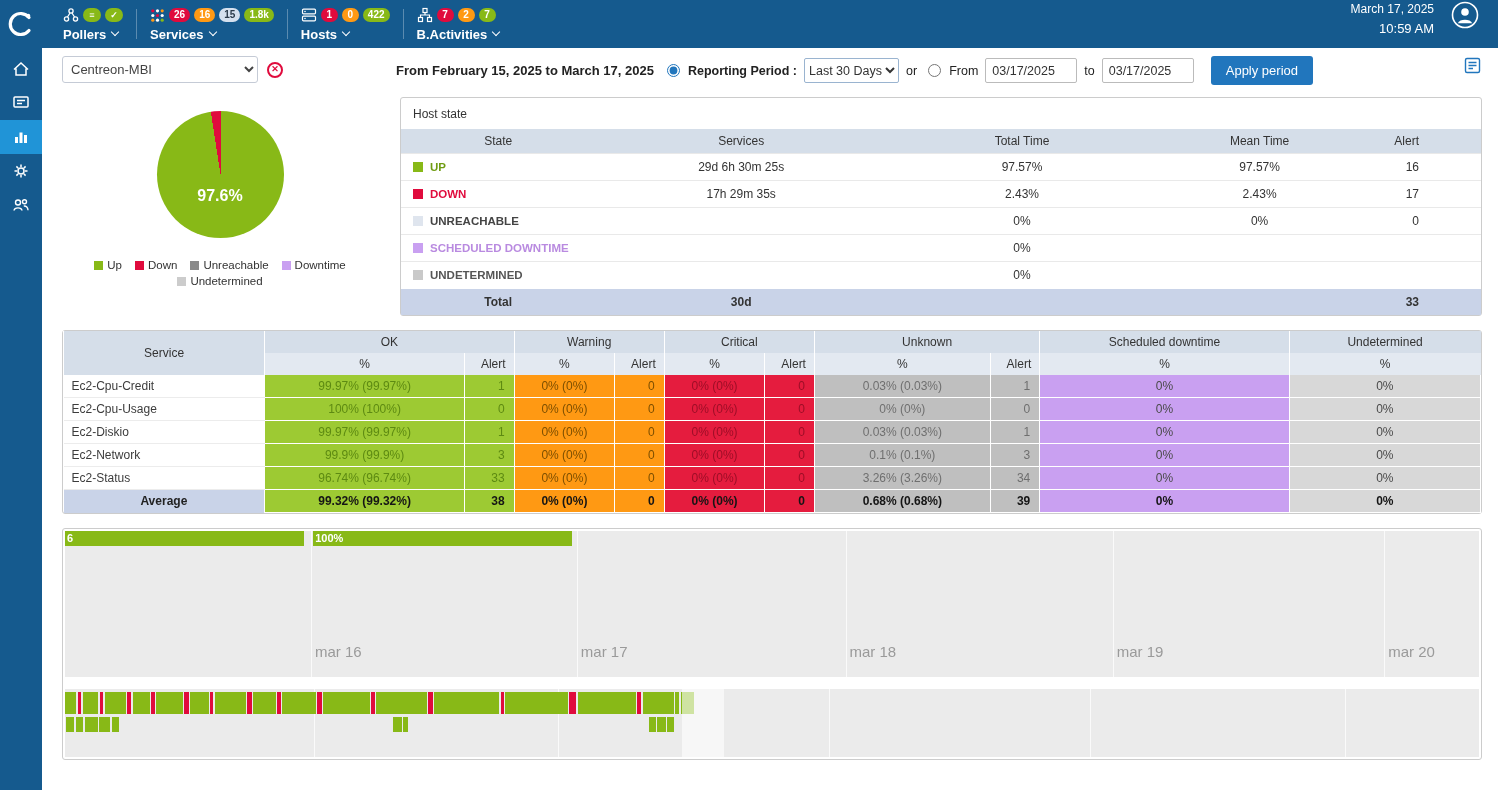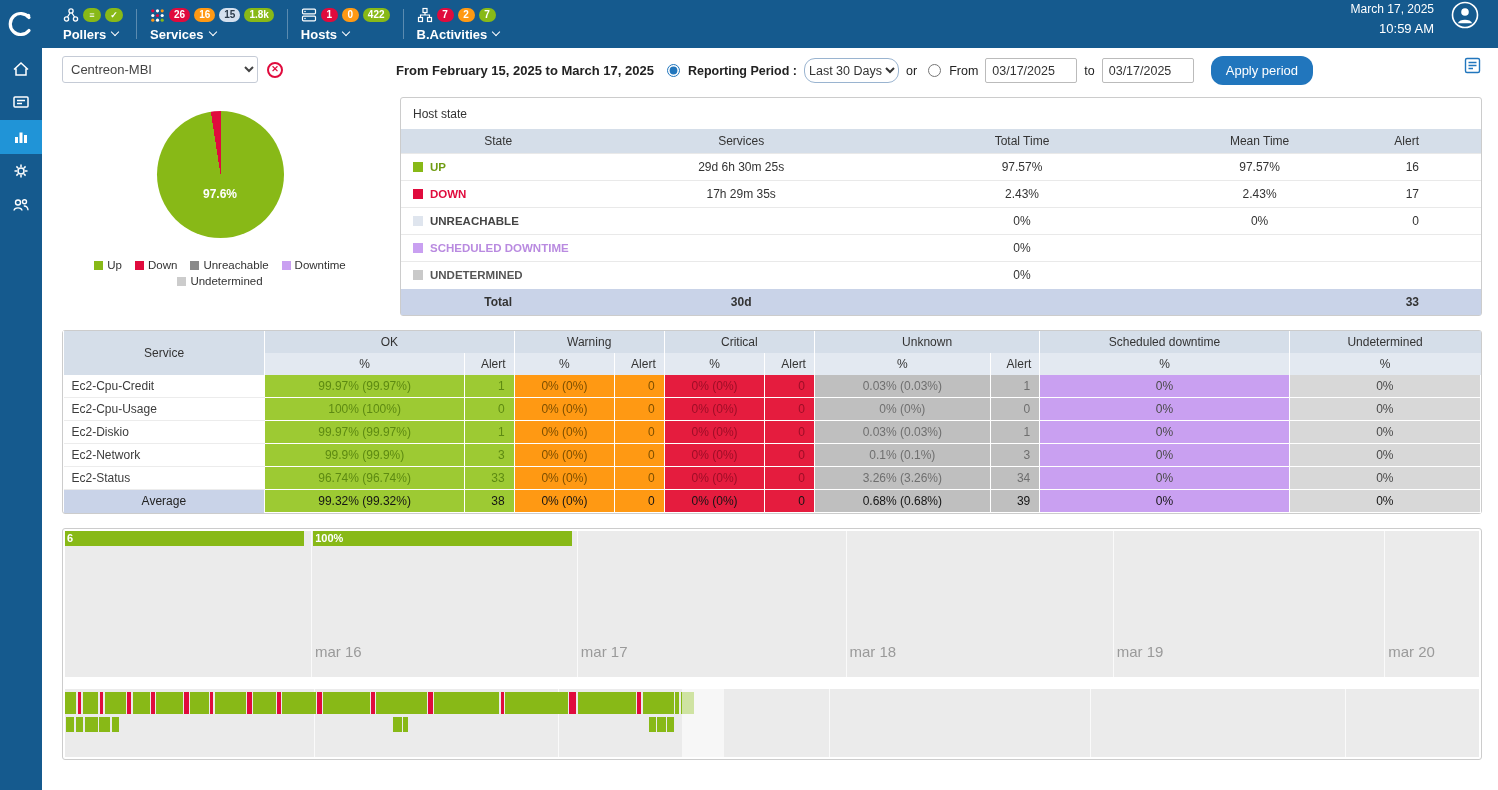--- a/index.html
+++ b/index.html
@@ -55,33 +55,33 @@
   .filter-left{width:334px;display:flex;align-items:center;gap:9px}
   select.host-select{width:196px;height:27px;border:1px solid #c5cbd6;border-radius:3px;color:#444;
                      font-size:13px;background:#fff;padding:0 4px;font-family:inherit}
   .clear-icon{width:16px;height:16px;border:2px solid var(--critical);border-radius:50%;
               color:var(--critical);font-size:9px;font-weight:bold;display:flex;align-items:center;
               justify-content:center;cursor:pointer;line-height:1}
   .filter-mid{display:flex;align-items:center;gap:7px;font-size:12.5px;color:#222;flex:1}
   .period-summary{font-weight:bold;font-size:13px;color:#222;margin-right:2px}
   .rp-label{font-weight:bold}
   input[type=radio]{accent-color:var(--accent);margin:0 1px 0 4px}
-  select.period-select{height:25px;border:1px solid #9ab4d0;border-radius:11px;font-size:12.5px;
+  select.period-select{height:25px;border:1px solid #9ab4d0;border-radius:2px;font-size:12.5px;
                        color:#333;background:#fff;font-family:inherit}
   input.date-input{width:92px;height:25px;border:1px solid #bbb;border-radius:2px;font-size:12.5px;
                    padding:0 6px;color:#333;font-family:inherit}
   .apply-btn{margin-left:10px;background:var(--accent);border:none;color:#fff;font-size:13px;
-             padding:7px 15px;border-radius:12px;cursor:pointer;font-family:inherit}
+             padding:7px 15px;border-radius:3px;cursor:pointer;font-family:inherit}
   .export-wrap{margin-left:auto;cursor:pointer}
 
   .row-2col{display:flex;align-items:flex-start;padding:2px 16px 0 20px;gap:22px}
   .pie-col{width:316px;display:flex;flex-direction:column;align-items:center;padding-top:14px}
   .pie{width:127px;height:127px;border-radius:50%;position:relative}
   .pie-label{position:absolute;left:50%;top:60%;transform:translateX(-50%);color:#fff;
-             font-size:12px;font-weight:bold}
+             font-size:16px;font-weight:bold}
   .legend{margin-top:17px;font-size:11.5px;color:#333}
   .legend-row{display:flex;justify-content:center;gap:13px;margin-top:4px}
   .legend-item{display:flex;align-items:center;gap:4px}
   .lg-sq{width:9px;height:9px;display:inline-block}
   .lg-up{background:var(--ok)} .lg-down{background:var(--critical)} .lg-unreach{background:#8a8a8a}
   .lg-dt{background:var(--downtime)} .lg-und{background:#cccccc}
 
   .panel{border:1px solid #ccc;border-radius:3px;background:#fff}
   .hs-panel{flex:1}
   .panel-title{font-size:12px;color:#333;padding:9px 12px 8px}
@@ -107,21 +107,21 @@
   .bd-table th.alert-h{text-align:right;padding-right:8px}
   .bd-table td{padding:4px 8px;border-bottom:1px solid #fff;border-right:1px solid #fff;text-align:center}
   .bd-table td.service{background:#fff;text-align:left;border-bottom:1px solid #ececec;color:#3c3c3c}
   .cell-ok{background:var(--ok-cell);color:var(--ok-text)}
   .cell-warn{background:var(--warning);color:var(--warn-text)}
   .cell-crit{background:var(--crit-cell);color:var(--crit-text)}
   .cell-unk{background:var(--unknown-cell);color:var(--unknown-text)}
   .cell-sd{background:var(--downtime);color:#4a4a4a}
   .cell-ud{background:var(--undetermined);color:#4a4a4a}
   td.num{text-align:right;padding-right:9px}
-  .avg-row td{font-weight:normal;color:#151515}
+  .avg-row td{font-weight:bold;color:#151515}
   .avg-row td.service{background:var(--total-row);text-align:center;color:#222;border-bottom:none}
 
   .tl-panel{margin:14px 16px 6px 20px;padding:2px}
   .tl-chart{position:relative;background:#ebebeb;overflow:hidden}
   .tl-main{height:146px}
   .tl-overview{height:68px;margin-top:12px}
   .gridline{position:absolute;top:0;bottom:0;width:1px;background:#fafafa}
   .axis-label{position:absolute;bottom:17px;font-size:15px;color:#9a9a9a;transform:translateX(4px);white-space:nowrap}
   .tl-bar{position:absolute;top:0;height:15px;background:var(--ok)}
   .bar-label{position:absolute;left:2px;top:1px;font-size:11px;font-weight:bold;color:#fff;white-space:nowrap}

